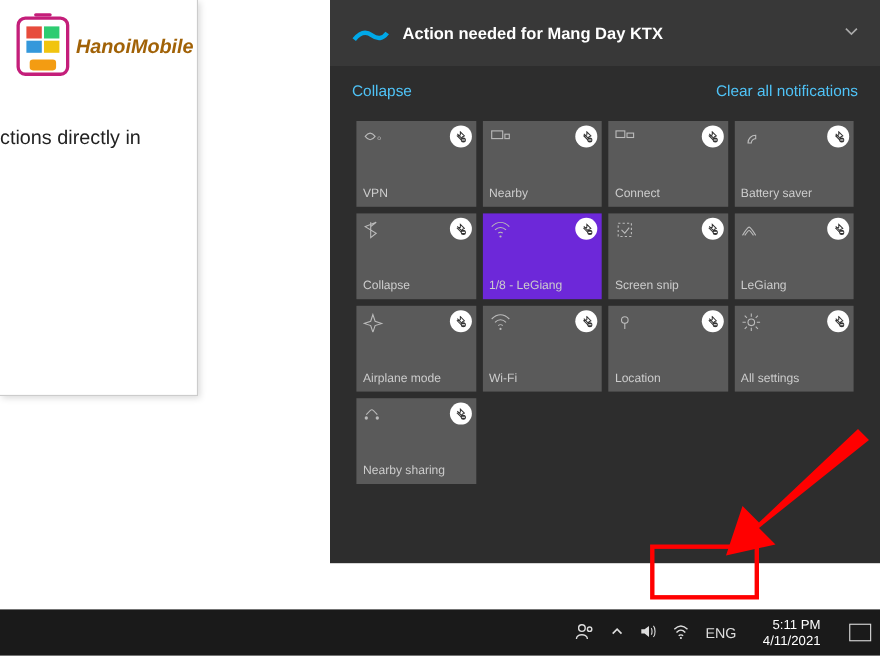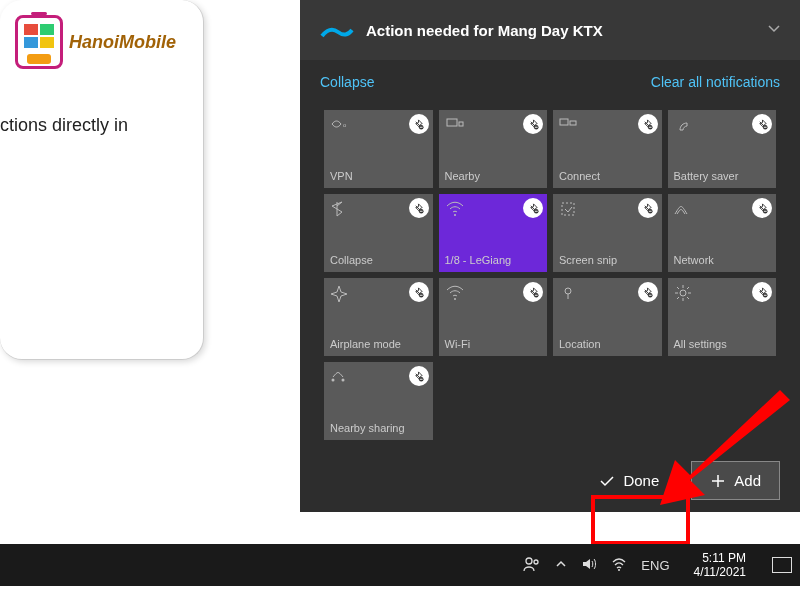--- a/index.html
+++ b/index.html
@@ -1,26 +1,25 @@
 <!DOCTYPE html>
 <html><head>
 <meta charset="utf-8">
 <style>
 * { margin: 0; padding: 0; box-sizing: border-box; font-family: "Segoe UI", sans-serif; }
 body { width: 800px; height: 600px; background: #fff; overflow: hidden; position: relative; }
 
 .left-panel {
   position: absolute;
   left: 0; top: 0;
-  width: 204px; height: 360px;
+  width: 180px; height: 360px;
   background: #fff;
   border-right: 1px solid #ccc;
   border-bottom: 1px solid #ccc;
   box-shadow: 2px 2px 6px rgba(0,0,0,0.15);
-  border-radius: 22px;
 }
 .left-text {
   position: absolute;
   left: 0; top: 115px;
   font-size: 18px; color: #222;
 }
 
 .logo {
   position: absolute;
   left: 15px; top: 15px;
@@ -140,21 +139,21 @@
   pointer-events: none;
 }
 
 .arrow {
   position: absolute;
   pointer-events: none;
 }
 
 .taskbar {
   position: absolute;
-  bottom: 14px; left: 0; right: 0;
+  bottom: 4px; left: 0; right: 0;
   height: 42px;
   background: #1a1a1a;
   display: flex;
   align-items: center;
   justify-content: flex-end;
   padding: 0 8px;
   color: #fff;
   font-size: 12px;
 }
 .tray { display: flex; align-items: center; gap: 14px; }
@@ -324,21 +323,21 @@
             <circle cx="9" cy="9" r="2.5" fill="#333"></circle>
             <path d="M7.5 9h3" stroke="#fff" stroke-width="1"></path>
           </svg>
     </div>
     <div class="tile-icon">
       <svg width="20" height="18" viewBox="0 0 20 18">
             <path d="M3 14c4-6 4-6 8 0" stroke="#bbb" fill="none"></path>
             <path d="M1 14c6-10 6-10 12 0" stroke="#bbb" fill="none"></path>
           </svg>
     </div>
-    <div class="tile-label">Network</div>
+    <div class="tile-label">LeGiang</div>
   </div>
       <div class="tile">
     <div class="pin">
       <svg viewBox="0 0 12 12">
             <path d="M3 3l6 6M6 1l4 4-2 1-1 3-4-4 3-1z" stroke="#333" stroke-width="1" fill="none"></path>
             <circle cx="9" cy="9" r="2.5" fill="#333"></circle>
             <path d="M7.5 9h3" stroke="#fff" stroke-width="1"></path>
           </svg>
     </div>
     <div class="tile-icon">
@@ -408,34 +407,20 @@
       <svg width="20" height="18" viewBox="0 0 20 18">
             <path d="M3 9c5-6 5-6 10 0" stroke="#bbb" fill="none"></path>
             <circle cx="3" cy="12" r="1.5" fill="#bbb"></circle>
             <circle cx="13" cy="12" r="1.5" fill="#bbb"></circle>
           </svg>
     </div>
     <div class="tile-label">Nearby sharing</div>
   </div>
     </div>
 
-  <div class="bottom-row">
-    <div class="done-btn">
-      <svg width="16" height="16" viewBox="0 0 16 16">
-          <path d="M2 8l4 4 8-8" stroke="#fff" stroke-width="1.5" fill="none"></path>
-        </svg>
-      <span>Done</span>
-    </div>
-    <div class="add-btn">
-      <svg width="16" height="16" viewBox="0 0 16 16">
-          <path d="M8 2v12M2 8h12" stroke="#fff" stroke-width="1.5"></path>
-        </svg>
-      <span>Add</span>
-    </div>
-  </div>
 </div>
 
 <div class="highlight-box" style="left:591px; top:495px; width:99px; height:50px;"></div>
 
 <svg class="arrow" style="left:630px; top:390px; width:170px; height:130px;">
   <path d="M160 10 L60 90 L75 105 L30 115 L45 70 L60 85 L150 0 Z" fill="#ff0000"></path>
 </svg>
 
 <div class="taskbar">
   <div class="tray">

